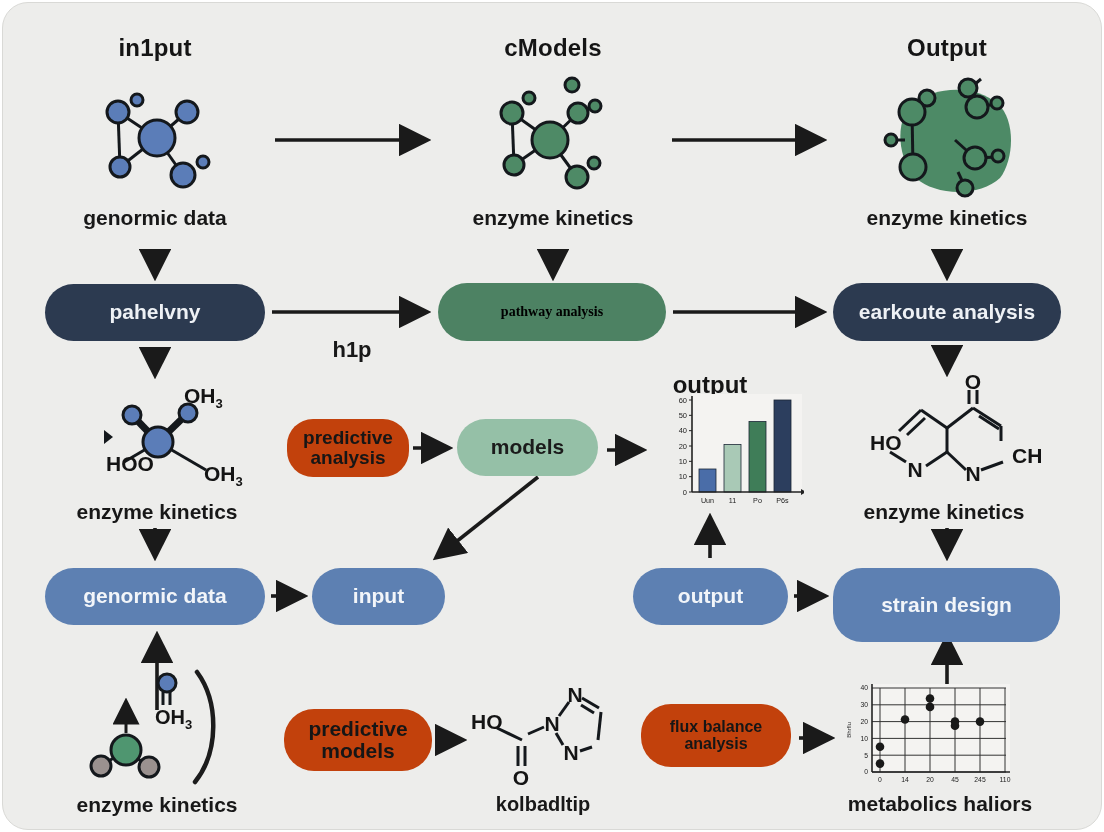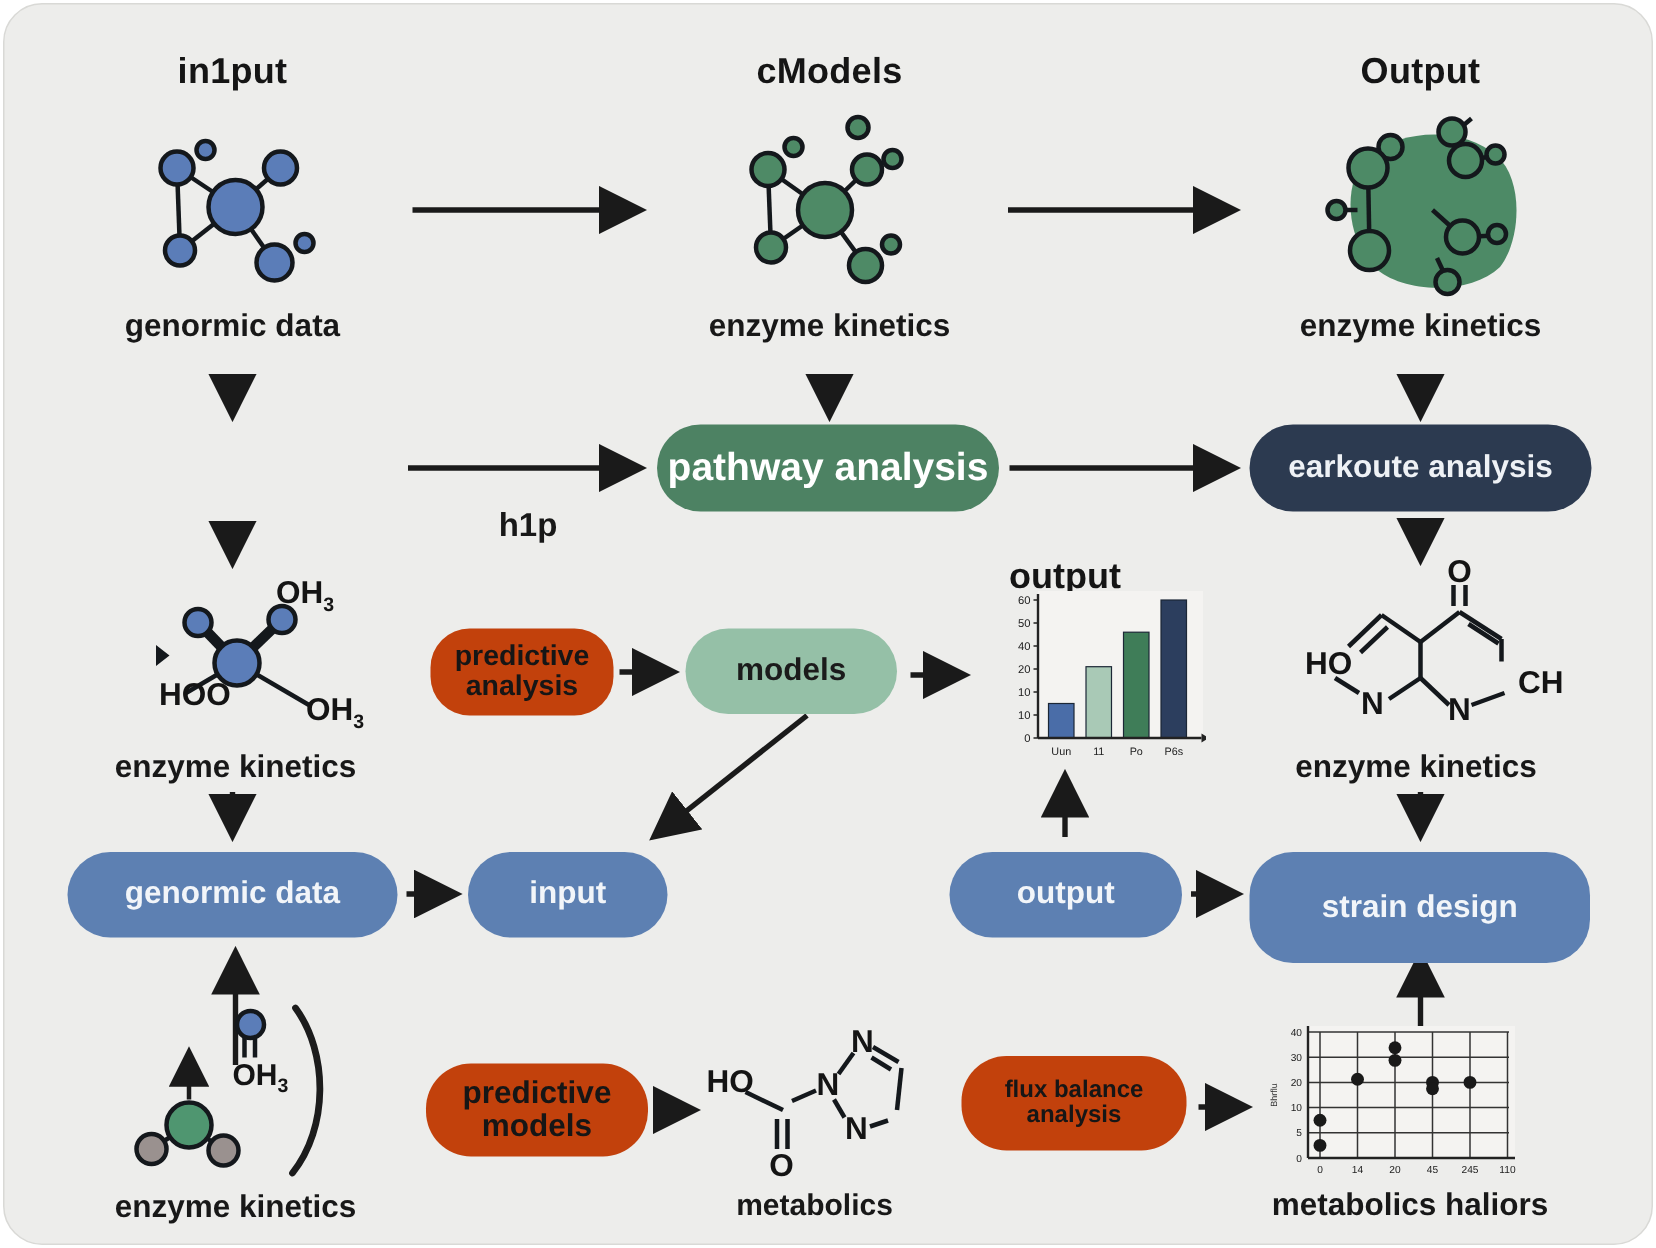--- a/index.html
+++ b/index.html
@@ -8,21 +8,21 @@
   .card{position:absolute;left:2px;top:2px;right:2px;bottom:2px;background:#ededeb;
         border:1px solid #d9d9d6;border-radius:26px;}
   .abs{position:absolute;}
   .ctr{transform:translateX(-50%);white-space:nowrap;}
   .hdr{font-size:24px;font-weight:800;color:#151515;letter-spacing:.2px;}
   .cap{font-size:21px;font-weight:700;color:#181818;}
   .cap-sm{font-size:20px;font-weight:700;color:#181818;}
   .pill{position:absolute;display:flex;align-items:center;justify-content:center;
         border-radius:29px;text-align:center;line-height:1.05;}
   .pill.navy{background:#2c3a50;color:#eef1f5;font-size:21px;font-weight:700;}
-  .pill.green{background:#4d8263;color:#ffffff;font-size:26px;font-weight:700;}
+  .pill.green{background:#4d8263;color:#000000;font-size:14px;font-weight:700;font-family:Liberation Serif, serif;}
   .pill.blue{background:#5d80b2;color:#f2f5f9;font-size:21px;font-weight:700;}
   .pill.gray{background:#c2410c;color:#161616;font-size:19px;font-weight:700;}
   .pill.lgreen{background:#95c0a7;color:#1b1b1b;font-size:21px;font-weight:700;}
   .chem{font-size:21px;font-weight:600;color:#141414;}
   .chem sub{font-size:13px;}
   svg text{font-family:"Liberation Sans", sans-serif;}
   .overlay{position:absolute;left:0;top:0;pointer-events:none;}
 </style>
 </head>
 <body>
@@ -182,25 +182,28 @@
   <div class="abs ctr hdr" style="left:155px;top:34px;text-align:right;">in1put</div>
   <div class="abs ctr hdr" style="left:553px;top:34px;">cModels</div>
   <div class="abs ctr hdr" style="left:947px;top:34px;">Output</div>
 
   <div class="abs ctr cap" style="left:155px;top:206px;">genormic data</div>
   <div class="abs ctr cap" style="left:553px;top:206px;">enzyme kinetics</div>
   <div class="abs ctr cap" style="left:947px;top:206px;">enzyme kinetics</div>
   <div class="abs ctr cap" style="left:157px;top:500px;">enzyme kinetics</div>
   <div class="abs ctr cap" style="left:944px;top:500px;">enzyme kinetics</div>
   <div class="abs ctr cap" style="left:157px;top:793px;">enzyme kinetics</div>
-  <div class="abs ctr cap-sm" style="left:543px;top:793px;">metabolics</div>
+  <div class="abs ctr cap-sm" style="left:543px;top:793px;">kolbadltip</div>
   <div class="abs ctr cap" style="left:940px;top:792px;">metabolics haliors</div>
   <div class="abs ctr" style="left:352px;top:337px;font-size:22px;font-weight:700;color:#181818;">h1p</div>
   <div class="abs ctr" style="left:710px;top:371px;font-size:24px;font-weight:800;color:#151515;">output</div>
 
+  <div class="pill navy" style="left:45px;top:284px;width:220px;height:57px;">
+    <span>pahelvny</span>
+    </div>
   <div class="pill green" style="left:438px;top:283px;width:228px;height:58px;">
     <span>pathway analysis</span>
     </div>
   <div class="pill navy" style="left:833px;top:283px;width:228px;height:58px;">
     <span>earkoute analysis</span>
     </div>
 
   <div class="pill gray" style="left:287px;top:419px;width:122px;height:58px;border-radius:26px;">
     <span>
       <span>predictive</span><br>

